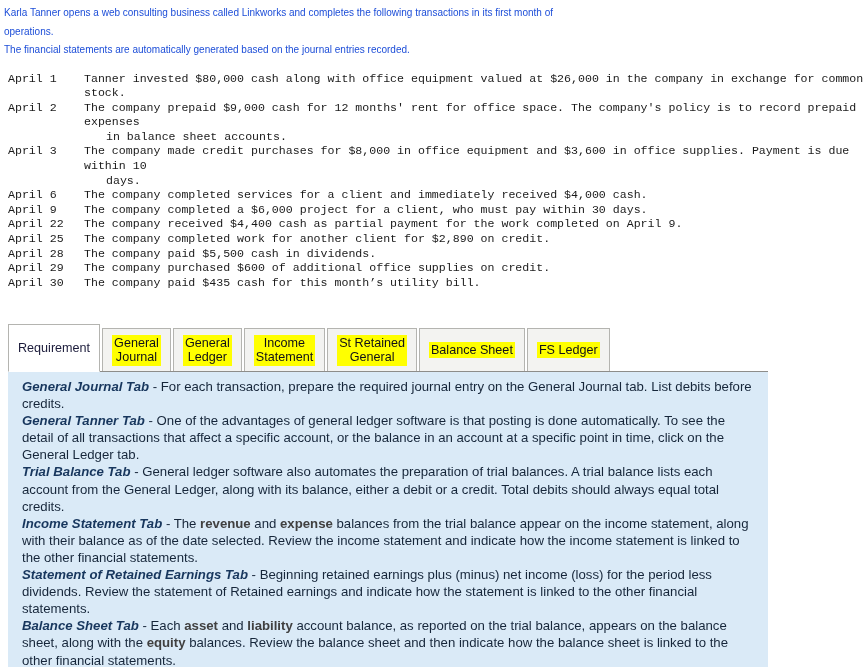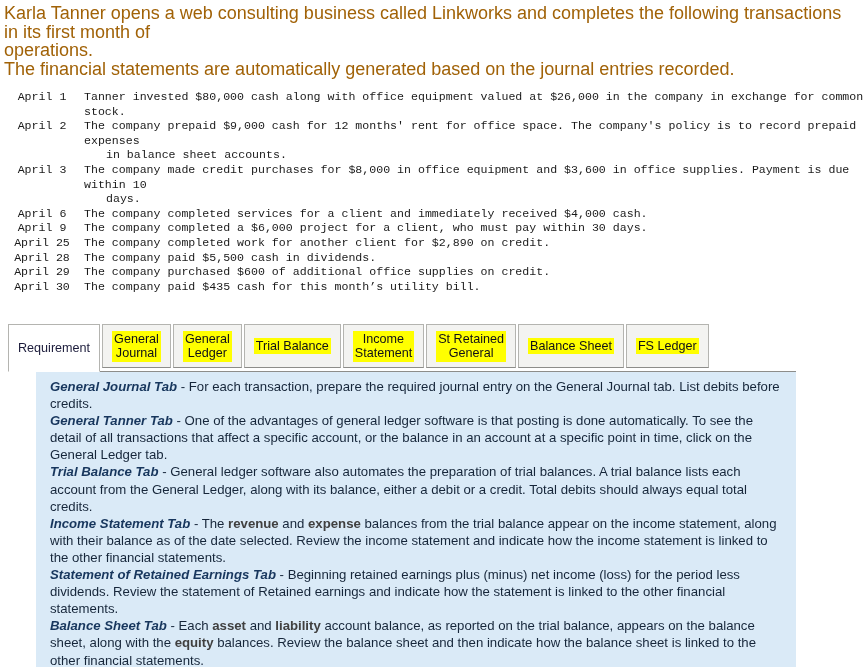--- a/index.html
+++ b/index.html
@@ -12,61 +12,61 @@
     height: 667px;
     font-family: "Liberation Sans", sans-serif;
     color: #1b1b24;
     overflow: hidden;
     position: relative;
   }
 
   
   #intro {
     padding: 4px 8px 0 4px;
-    font-size: 18px;
+    font-size: 10px;
     line-height: 18.5px;
-    color: #a16207;
+    color: #1d4ed8;
   }
   #intro .line { white-space: pre-wrap; }
 
   
   #transactions {
     margin-top: 12px;
     padding-left: 8px;
     font-family: "Liberation Mono", "DejaVu Sans Mono", monospace;
     font-size: 11.6px;
     line-height: 14.6px;
     color: #1a1a1a;
   }
   .tx-row {
     display: flex;
     align-items: flex-start;
   }
   .tx-date {
     width: 68px;
     min-width: 68px;
-    text-align: center;
+    text-align: left;
     padding-right: 8px;
     white-space: pre;
   }
   .tx-desc {
     flex: 1;
     max-width: 780px;
   }
   .tx-desc .cont { display: block; padding-left: 22px; }
 
   
   #tabstrip {
     position: absolute;
     left: 8px;
     top: 324px;
     width: 760px;
     height: 48px;
     display: flex;
-    align-items: flex-start;
+    align-items: flex-end;
     box-sizing: border-box;
   }
   .tab {
     position: relative;
     box-sizing: border-box;
     height: 44px;
     margin-right: 2px;
     padding: 0 9px;
     background: #f3f3f1;
     border: 1px solid #b4b4b0;
@@ -105,21 +105,20 @@
     width: 760px;
     bottom: 0;
     background: #daeaf7;
     border-top: 1px solid #8d8d8a;
     box-sizing: border-box;
     padding: 6px 12px 6px 14px;
     font-size: 13.2px;
     line-height: 17.1px;
     color: #16263a;
     overflow: hidden;
-    margin-left: 28px;
   }
   #panel p {
     margin: 0;
     text-align: left;
   }
   .tabname {
     font-style: italic;
     font-weight: bold;
     color: #17365d;
   }
@@ -150,20 +149,24 @@
       <div class="tx-date">April 3</div>
       <div class="tx-desc"><span>The company made credit purchases for $8,000 in office equipment and $3,600 in office supplies. Payment is due within 10</span><span class="cont">days.</span></div>
     </div>
     <div class="tx-row">
       <div class="tx-date">April 6</div>
       <div class="tx-desc"><span>The company completed services for a client and immediately received $4,000 cash.</span></div>
     </div>
     <div class="tx-row">
       <div class="tx-date">April 9</div>
       <div class="tx-desc"><span>The company completed a $6,000 project for a client, who must pay within 30 days.</span></div>
+    </div>
+    <div class="tx-row">
+      <div class="tx-date">April 22</div>
+      <div class="tx-desc"><span>The company received $4,400 cash as partial payment for the work completed on April 9.</span></div>
     </div>
     <div class="tx-row">
       <div class="tx-date">April 25</div>
       <div class="tx-desc"><span>The company completed work for another client for $2,890 on credit.</span></div>
     </div>
     <div class="tx-row">
       <div class="tx-date">April 28</div>
       <div class="tx-desc"><span>The company paid $5,500 cash in dividends.</span></div>
     </div>
     <div class="tx-row">
@@ -175,21 +178,20 @@
       <div class="tx-desc"><span>The company paid $435 cash for this month’s utility bill.</span></div>
     </div>
   </div>
 
 <div id="tabstrip">
     <div class="tab active"><span>Requirement</span></div>
     <div class="tab"><span class="hl">General
 Journal</span></div>
     <div class="tab"><span class="hl">General
 Ledger</span></div>
-    <div class="tab"><span class="hl">Trial Balance</span></div>
     <div class="tab"><span class="hl">Income
 Statement</span></div>
     <div class="tab"><span class="hl">St Retained
 General</span></div>
     <div class="tab"><span class="hl">Balance Sheet</span></div>
     <div class="tab"><span class="hl">FS Ledger</span></div>
   </div>
 
 <div id="panel">
   <p>

